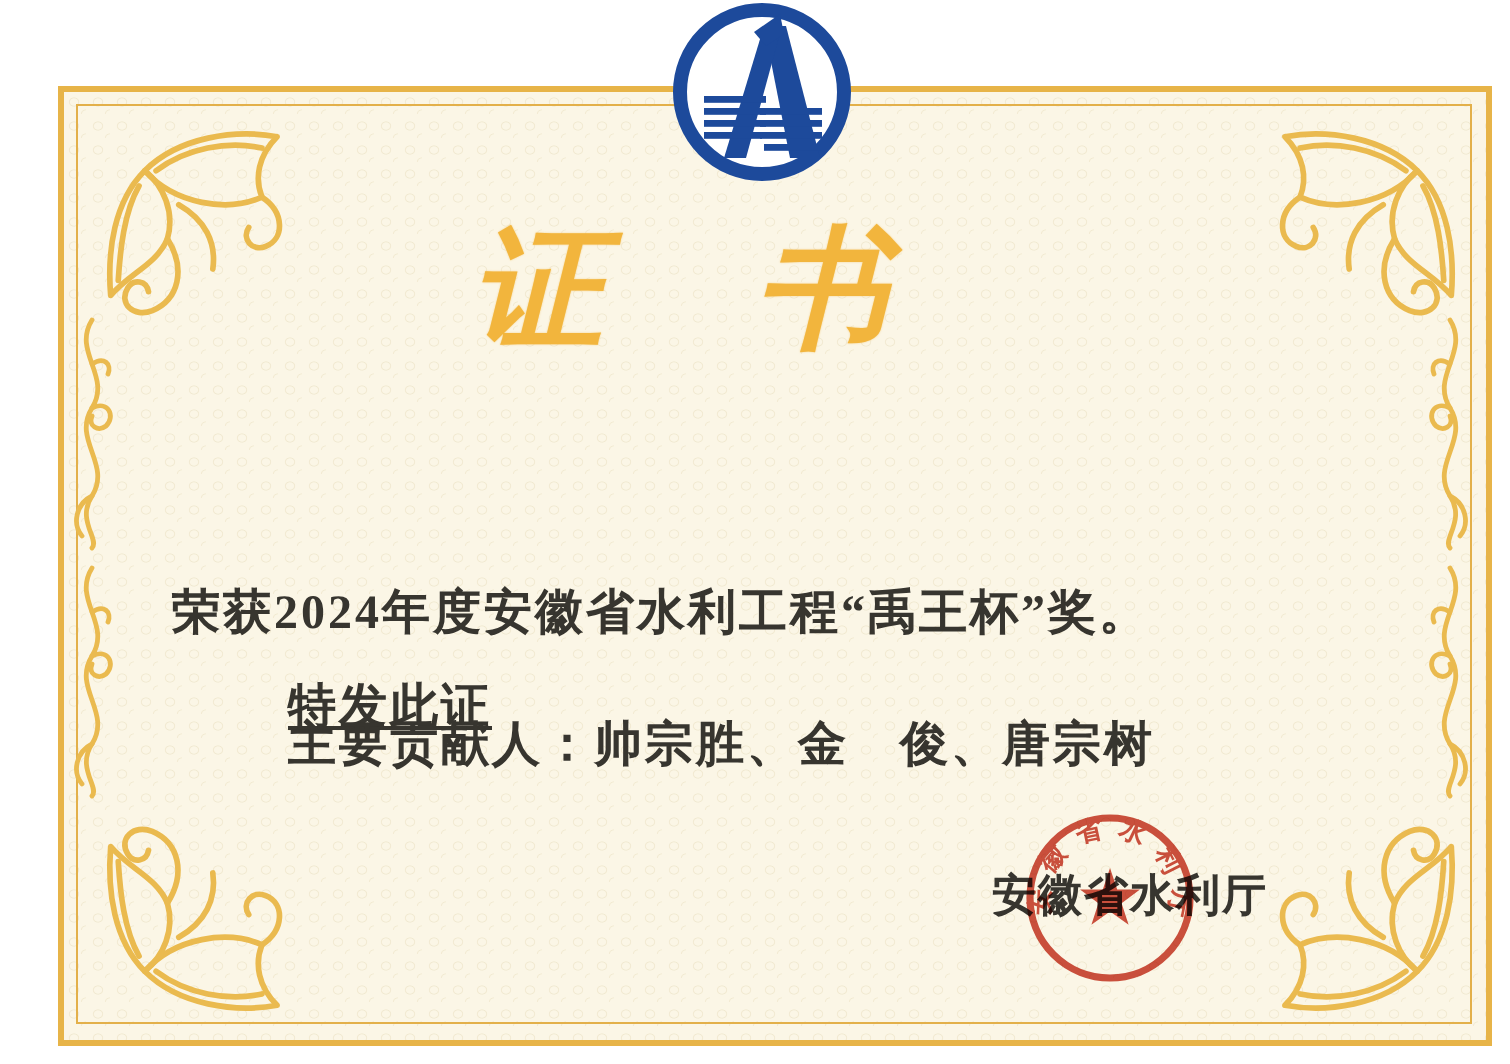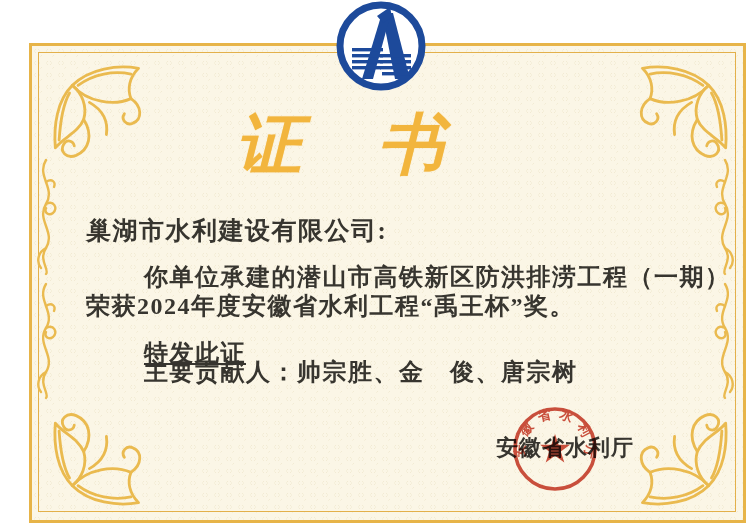--- a/index.html
+++ b/index.html
@@ -158,22 +158,20 @@
       <rect x="19" y="68" width="29" height="3.4"></rect>
       <rect x="47" y="56" width="31" height="3.4"></rect>
       <rect x="47" y="62" width="31" height="3.4"></rect>
       <rect x="47" y="68" width="31" height="3.4"></rect>
       <rect x="49" y="74" width="29" height="3.4"></rect>
     </g>
   </svg>
 
   <h1 class="title">证书</h1>
 
-  <p class="textline recipient">巢湖市水利建设有限公司:</p>
-  <p class="textline bodyline1">你单位承建的潜山市高铁新区防洪排涝工程（一期）</p>
   <p class="textline bodyline2">荣获2024年度安徽省水利工程“禹王杯”奖。</p>
   <p class="textline bodyline3">特发此证</p>
   <p class="textline bodyline4">主要贡献人：帅宗胜、金　俊、唐宗树</p>
 
   <p class="textline issuer">安徽省水利厅</p>
 
   <svg class="seal" viewBox="0 0 88 88">
     <defs>
       <path id="sealArc" d="M 17 58 A 30.5 30.5 0 1 1 71 58" fill="none"></path>
     </defs>

